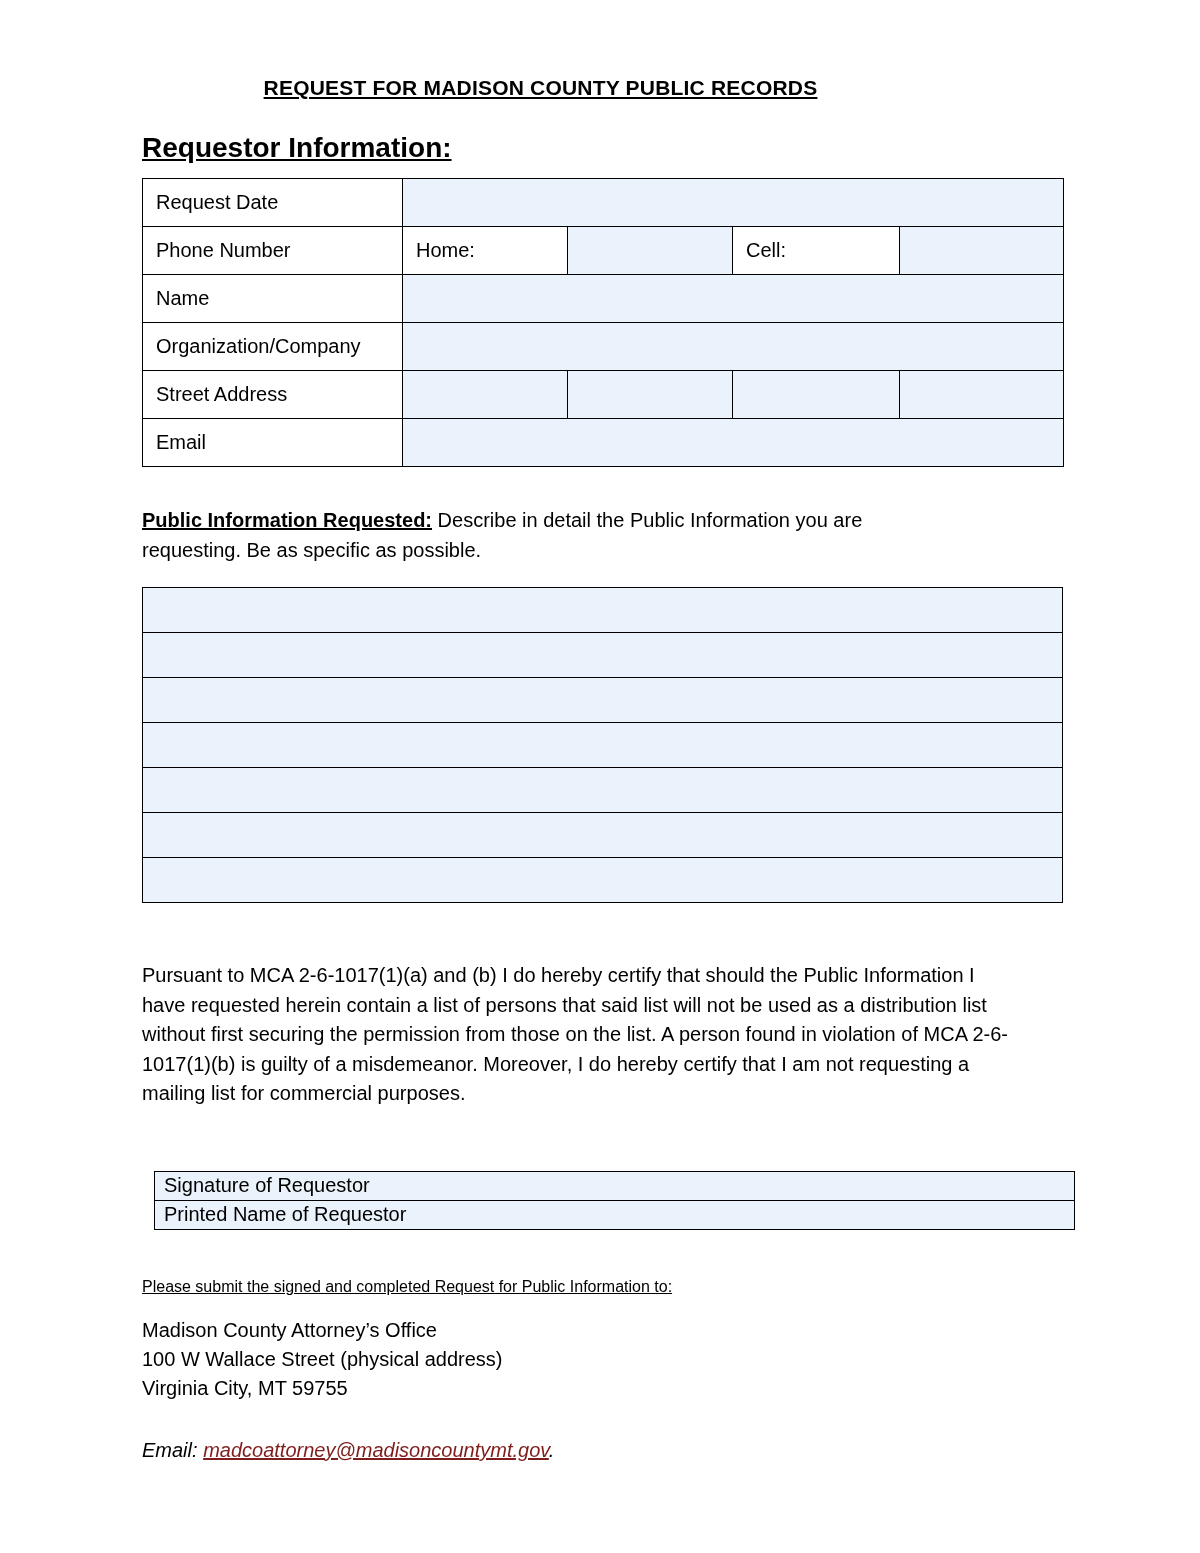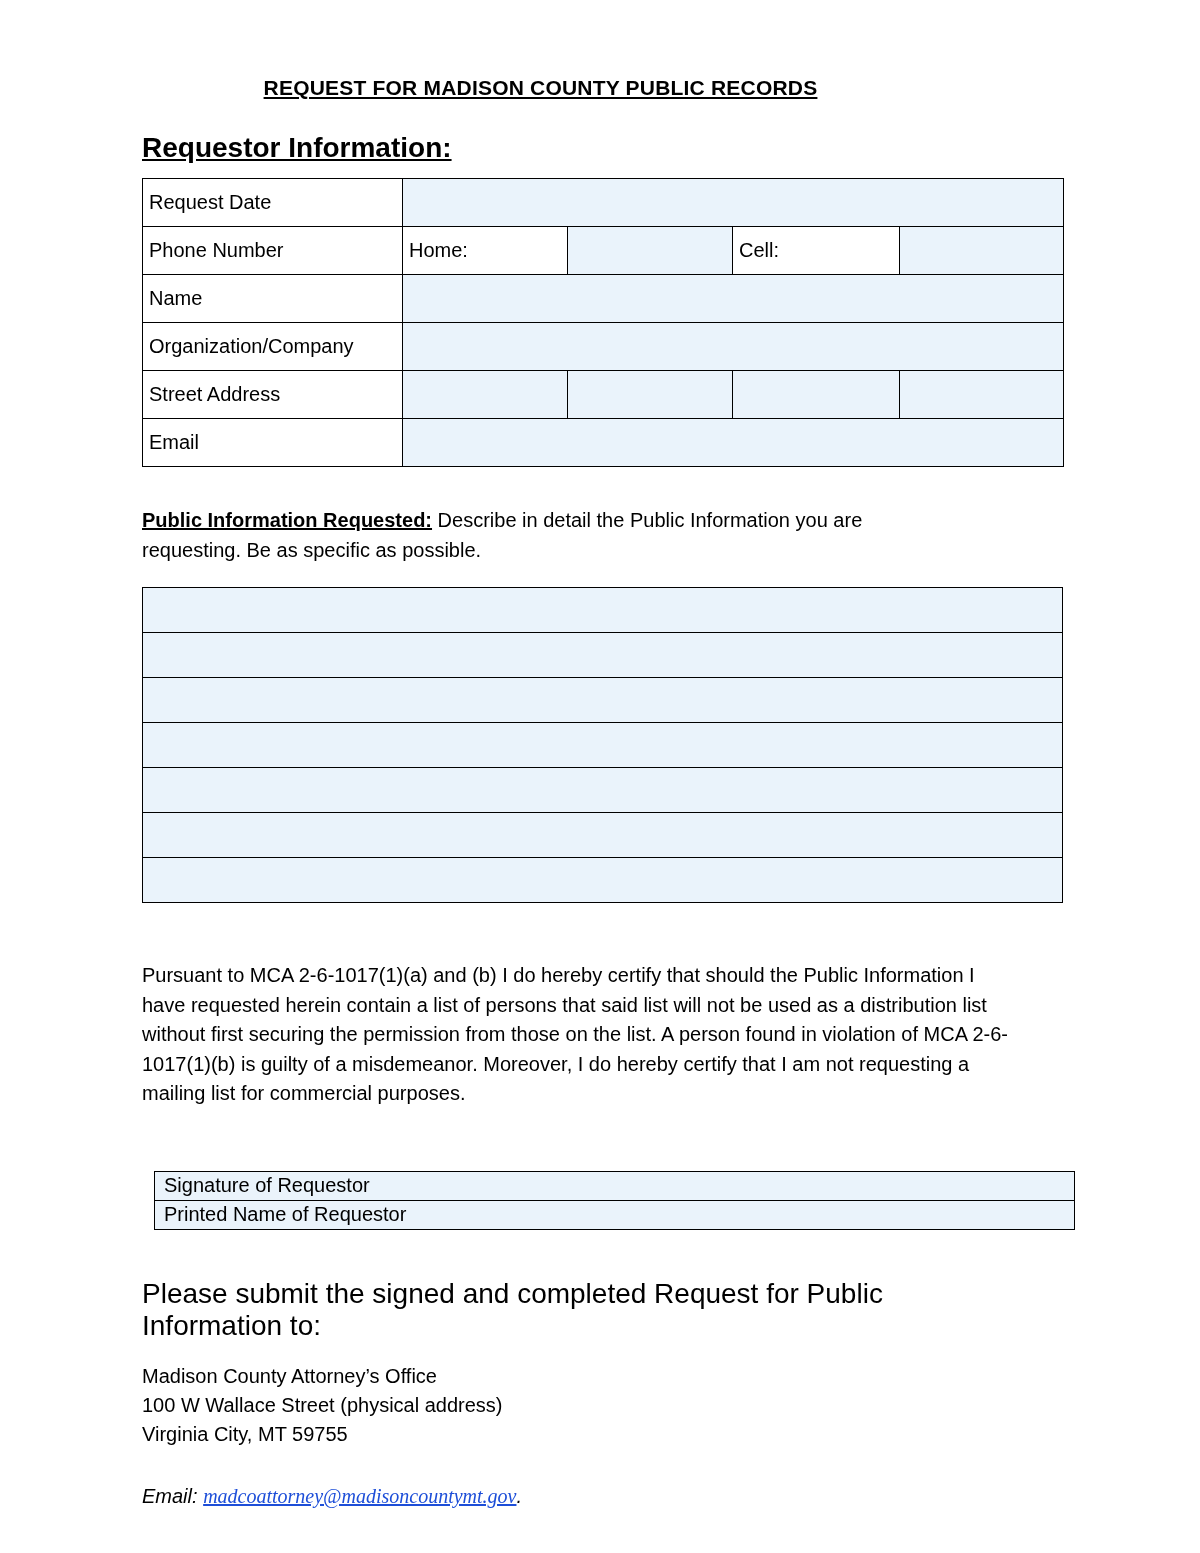--- a/index.html
+++ b/index.html
@@ -38,21 +38,21 @@
   
   table.req {
     border-collapse: collapse;
     width: 921px;
     table-layout: fixed;
   }
   table.req td {
     border: 1px solid #000000;
     height: 43px;
     font-size: 20px;
-    padding: 2px 0 2px 6px;
+    padding: 2px 0 2px 13px;
     vertical-align: middle;
     line-height: 1.15;
   }
   td.fill {
     background: #eaf3fb;
     border-color: #7aa9cf;
   }
   td.lbl {
     background: #ffffff;
   }
@@ -93,37 +93,37 @@
   }
   table.sig td {
     border: 1px solid #000000;
     background: #eaf3fb;
     height: 28px;
     font-size: 20px;
     padding: 0 0 0 9px;
     vertical-align: middle;
   }
   .submit {
-    font-size: 28px;
+    font-size: 16px;
     margin-top: 48px;
+    text-decoration: underline;
   }
   .addr {
     font-size: 20px;
     line-height: 1.45;
     margin-top: 20px;
   }
   .email-line {
     font-style: italic;
     font-size: 20px;
     margin-top: 36px;
   }
   .email-line a {
-    color: #1d4ed8;
-    text-decoration: underline;
-    font-family: Liberation Serif, serif;
+    color: #7f1d1d;
+    text-decoration: underline;
   }
 </style>
 </head>
 <body>
 
 <div class="page">
 
   <div class="doc-title">REQUEST FOR MADISON COUNTY PUBLIC RECORDS</div>
 
   <div class="section-head">Requestor Information:</div>

